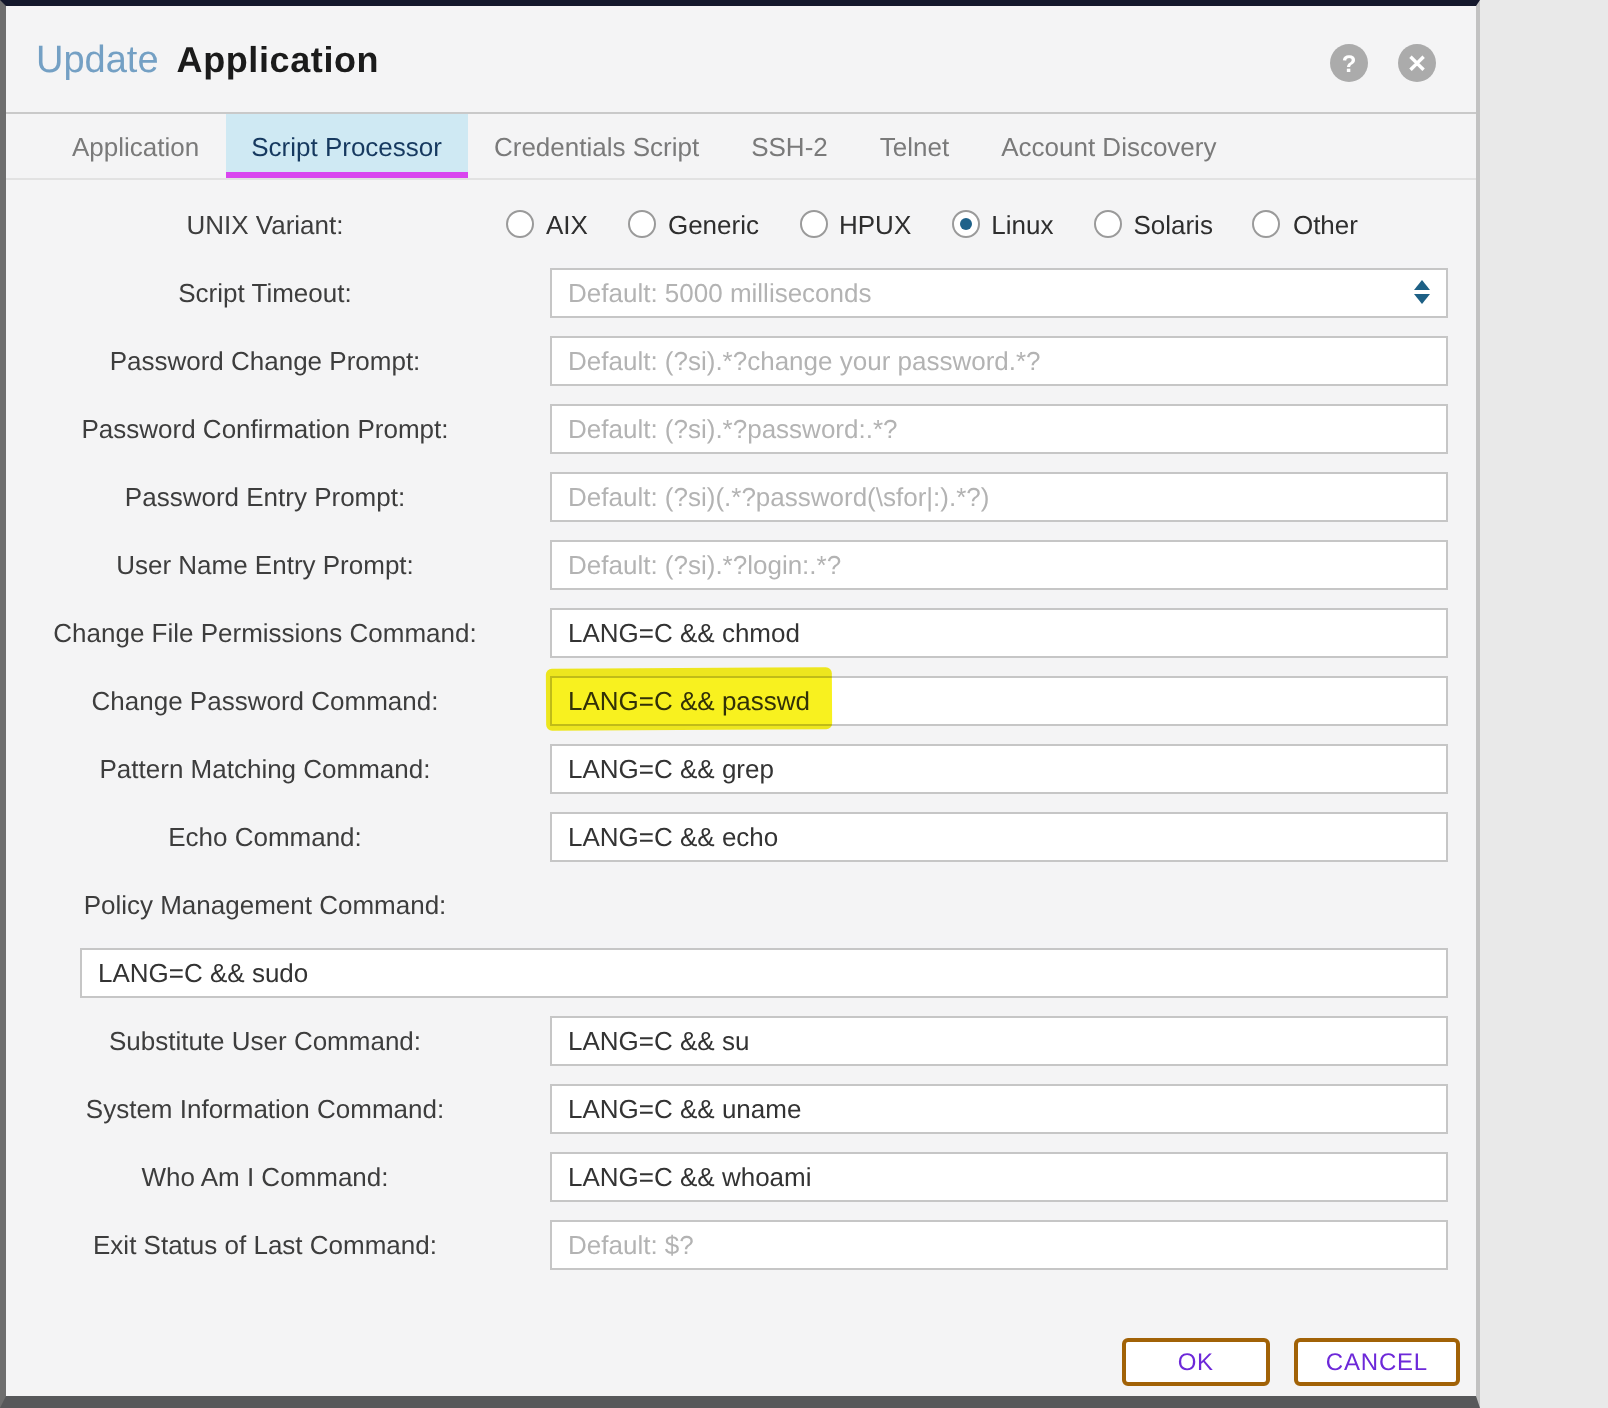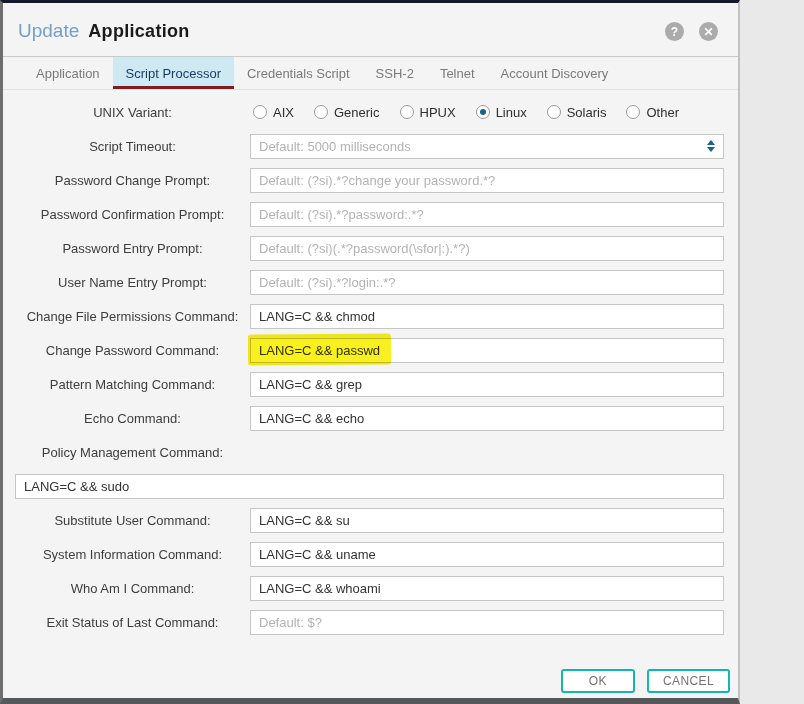--- a/index.html
+++ b/index.html
@@ -26,27 +26,27 @@
     width:19px; height:19px; border-radius:50%;
     background:#ababab; color:#fff;
     font-size:12px; font-weight:700;
     display:flex; align-items:center; justify-content:center;
     line-height:1; cursor:pointer; user-select:none;
   }
 
   
   .tabbar { display:flex; align-items:stretch; padding-left:20px; border-bottom:1px solid #e2e2e2; background:#f4f4f5; }
   .tab { padding:9px 13px 8px; font-size:13px; color:#7a7a7a; cursor:pointer; white-space:nowrap; }
-  .tab.active { background:#cfe9f3; color:#16395f; padding-bottom:5px; border-bottom:3px solid #7f1d1d;text-align:center; }
+  .tab.active { background:#cfe9f3; color:#16395f; padding-bottom:5px; border-bottom:3px solid #d946ef;text-align:center; }
 
   
   .form { padding:5px 14px 0 12px; }
   .row { display:flex; align-items:center; height:34px; }
   .row-label { width:235px; flex:none; font-size:13px; color:#3d3d3d;text-align:center; }
-  .input-wrap { flex:1; position:relative; }
+  .input-wrap { flex:1; position:relative;margin-left:25px; }
   input.txt {
     width:100%; height:25px; border:1px solid #c6c6c6; background:#fff;
     font-size:13px; color:#333; padding:0 24px 0 8px; font-family:inherit; outline:none;
   }
   input.txt::placeholder { color:#b3b3b3; opacity:1; }
 
   
   .options { flex:1; display:flex; justify-content:space-between; padding:0 45px 0 3px; }
   .radio-opt { display:flex; align-items:center; gap:6px; cursor:pointer; }
   .radio-circle {
@@ -68,22 +68,22 @@
   .highlight {
     position:absolute; left:-2px; top:-4px; width:143px; height:31px;
     background:#f8f000; mix-blend-mode:multiply; opacity:.88;
     transform:rotate(-.35deg); border-radius:3px; pointer-events:none; z-index:2;
   }
 
   
   .footer { position:absolute; right:8px; bottom:5px; display:flex; gap:12px; }
   .btn {
     min-width:74px; height:24px; background:#fff;
-    border:2px solid #14b8a6; border-radius:3px;
-    font-size:12px; color:#737373; font-family:inherit; letter-spacing:.4px;
+    border:2px solid #a16207; border-radius:3px;
+    font-size:12px; color:#6d28d9; font-family:inherit; letter-spacing:.4px;
     cursor:pointer; padding:0 14px;
   }
 </style>
 </head>
 <body>
 
 <div class="dialog">
 
   <div class="header">
     <span class="title-action">Update</span><span class="title-object">Application</span>

